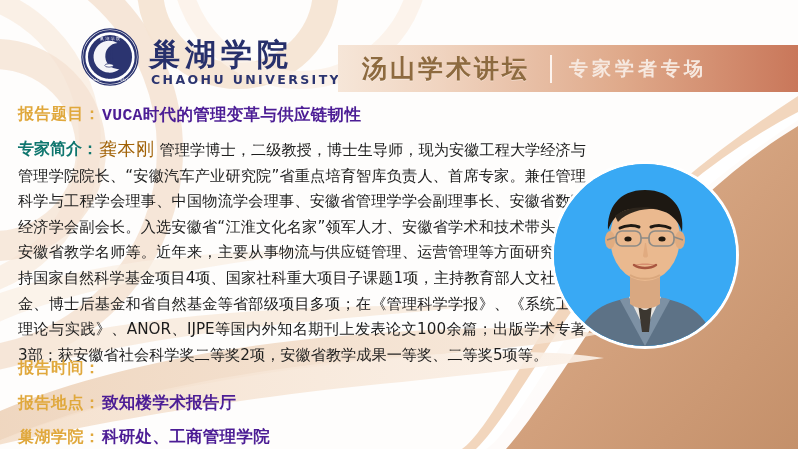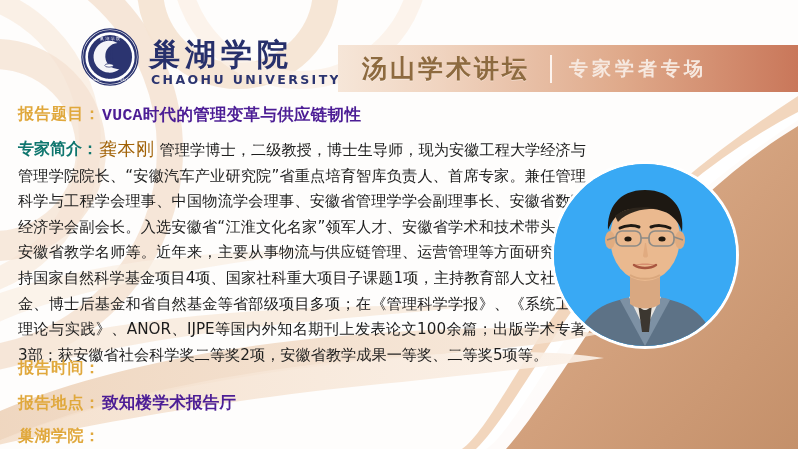--- a/index.html
+++ b/index.html
@@ -273,16 +273,17 @@
 
     <div class="row-info" id="row-place">
       <span class="lbl">报告地点</span>
       <span class="lbl-sep">：</span>
       <span class="val-strong">致知楼学术报告厅</span>
     </div>
 
     <div class="row-info" id="row-org">
       <span class="lbl">巢湖学院</span>
       <span class="lbl-sep">：</span>
+      <span class="val-strong">科研处、工商管理学院</span>
     </div>
 
   </div>
 </div>
 
 </body></html>

